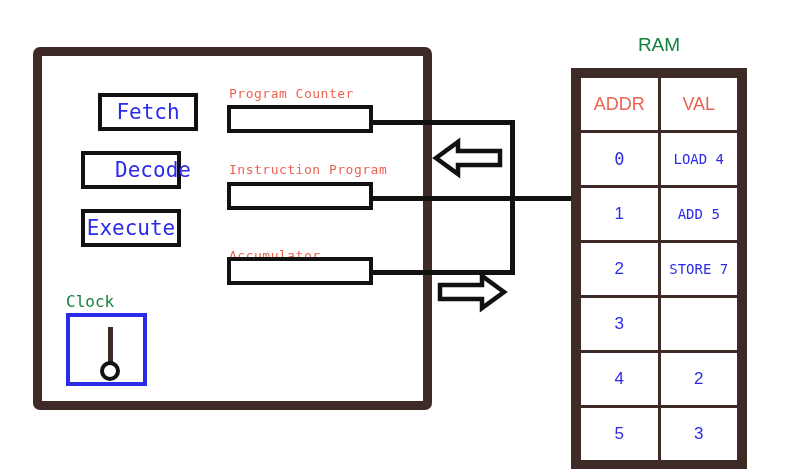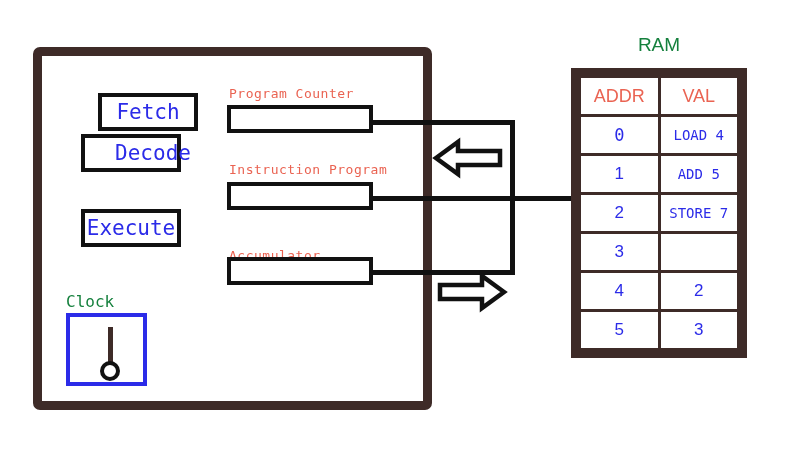--- a/index.html
+++ b/index.html
@@ -39,21 +39,21 @@
     background: #ffffff;
     color: #2B2BE8;
     font-family: "DejaVu Sans Mono", monospace;
     font-size: 21px;
     display: flex;
     align-items: center;
     justify-content: center;
     letter-spacing: 0px;
   }
   #stage-fetch   { left: 98px;  top: 93px; }
-  #stage-decode  { left: 81px;  top: 134px; padding-left: 44px; }
+  #stage-decode  { left: 81px;  top: 151px; padding-left: 44px; }
   #stage-execute { left: 81px;  top: 209px; }
 
   
   .reg-label {
     position: absolute;
     color: #EA6352;
     font-family: "DejaVu Sans Mono", monospace;
     font-size: 13px;
     white-space: nowrap;
     letter-spacing: 0.5px;
@@ -160,21 +160,21 @@
     border-collapse: separate;
     border-spacing: 3px;
     background: #3E2B28;
   }
   #ram-table td {
     background: #ffffff;
     height: 36px;
     width: 50%;
     text-align: center;
     vertical-align: middle;
-    padding: 0;
+    padding: 8px;
   }
   .ram-head {
     color: #EA6352;
     font-family: "Liberation Sans", sans-serif;
     font-size: 18px;
   }
   .ram-addr {
     color: #2B2BE8;
     font-family: "Liberation Sans", sans-serif;
     font-size: 17px;

